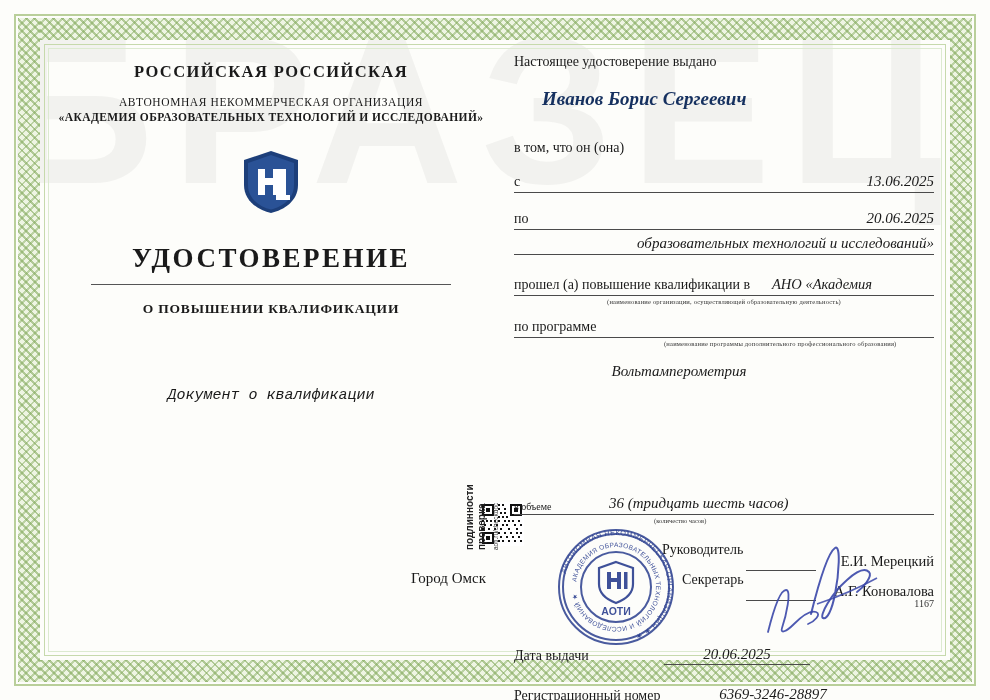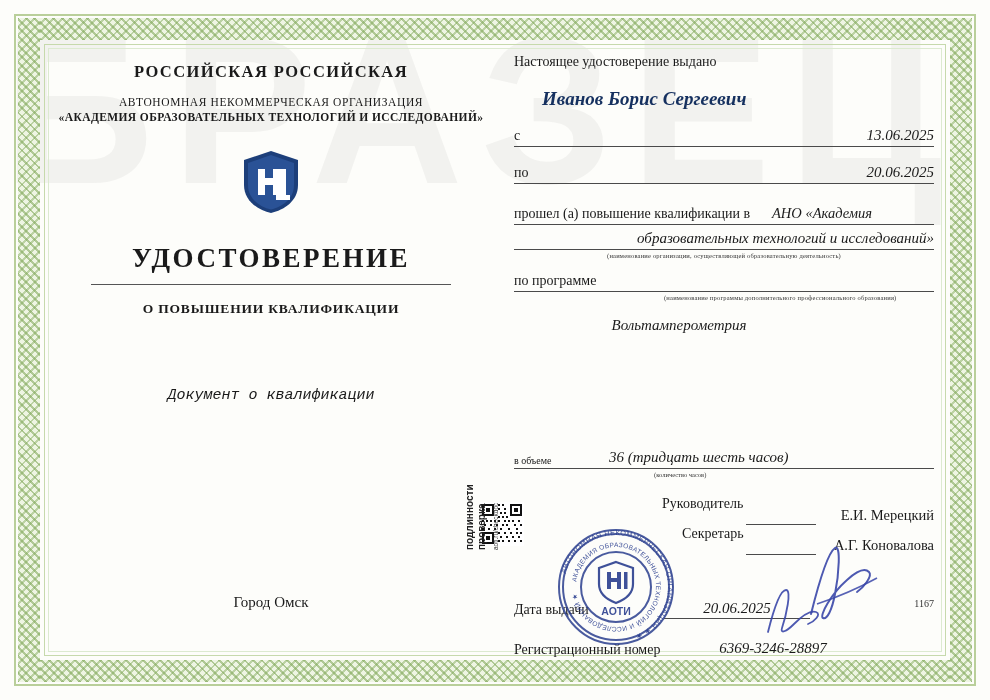--- a/index.html
+++ b/index.html
@@ -136,23 +136,23 @@
   }
   .doc-kind {
     font-family: Liberation Mono, monospace;
     font-style: italic;
     font-size: 15px;
     margin-top: 70px;
   }
   .city {
     position: absolute;
     left: 0;
-    top: 540px;
+    top: 516px;
     width: 430px;
-    text-align: center;
+    text-align: right;
     font-size: 15px;
   }
 
   
   .verify {
     position: absolute;
     left: 402px;
     top: 448px;
     width: 90px;
     height: 130px;
@@ -471,37 +471,38 @@
         <span>проверка</span>
       </div>
       <div class="verify-text" style="left:6px;">подлинности</div>
       <div class="verify-url" style="left:34px;">aoti.ru/checkdoc</div>
     </div>
 
     <div class="right-col">
 
       <div class="r-line">Настоящее удостоверение выдано</div>
       <div class="r-name">Иванов Борис Сергеевич</div>
+      <div class="r-intext">в том, что он (она)</div>
 
       <div class="field">
         <span class="lbl">с</span>
         <span class="val">13.06.2025</span>
       </div>
 
       <div class="field">
         <span class="lbl">по</span>
         <span class="val">20.06.2025</span>
       </div>
 
+      <div class="field" style="margin-top:2px;">
+        <span class="val" style="font-style:italic;">образовательных технологий и исследований»</span>
+      </div>
       <div class="field" style="margin-top:18px;">
         <span class="lbl">прошел (а) повышение квалификации в</span>
         <span class="val-left" style="left:258px; font-style:italic;">АНО «Академия</span>
-      </div>
-      <div class="field" style="margin-top:2px;">
-        <span class="val" style="font-style:italic;">образовательных технологий и исследований»</span>
       </div>
       <div class="caption">(наименование организации, осуществляющей образовательную деятельность)</div>
 
       <div class="prog-line">
         <span class="lbl">по программе</span>
       </div>
       <div class="caption-l">(наименование программы дополнительного профессионального образования)</div>
 
       <div class="prog-value">Вольтамперометрия</div>
 

